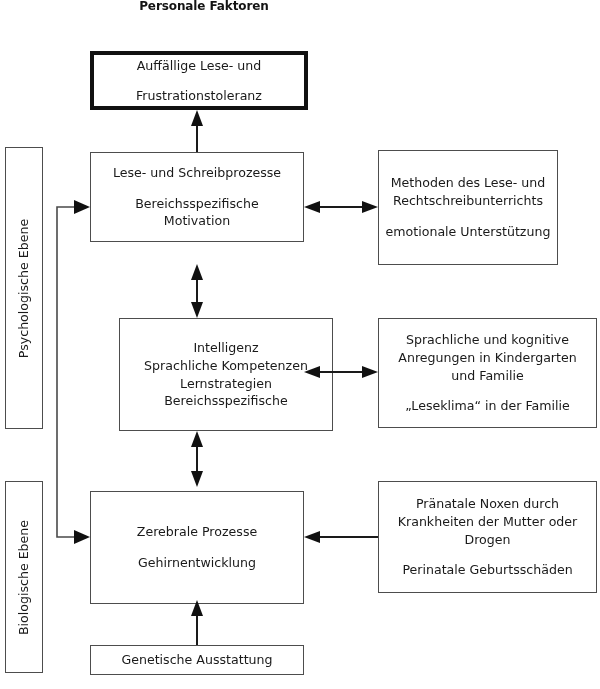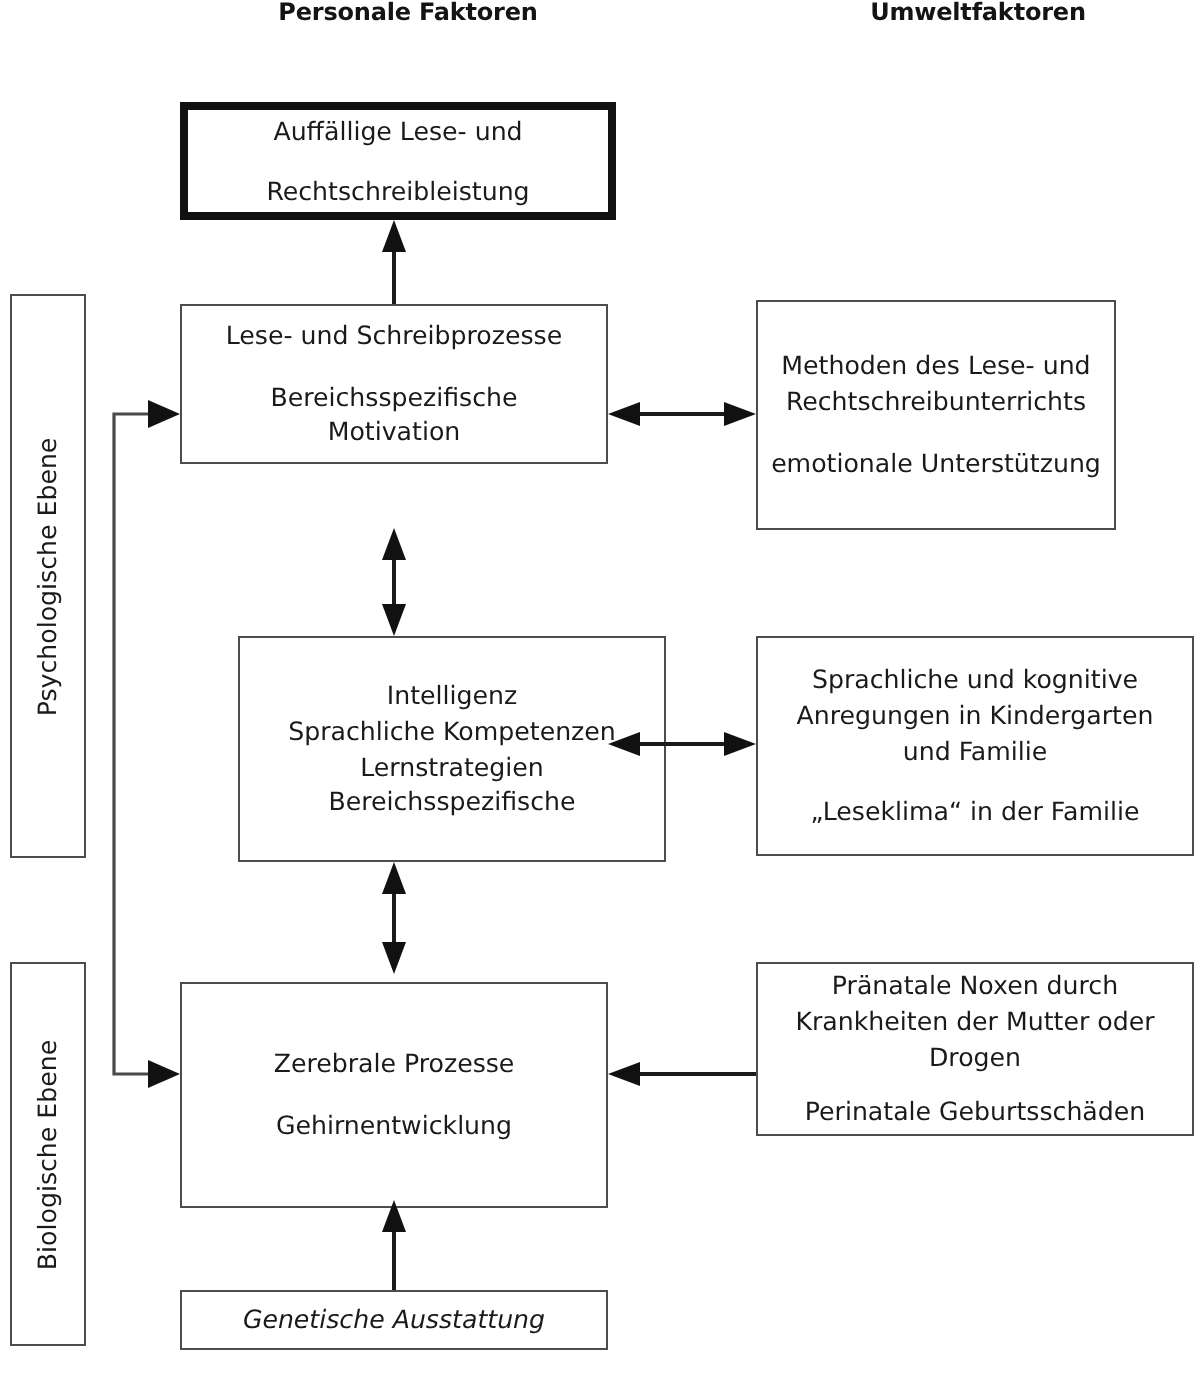--- a/index.html
+++ b/index.html
@@ -90,75 +90,74 @@
     fill: #111111;
   }
 </style>
 </head>
 <body>
 
 <div id="canvas">
 
   <div class="col-header" style="left:98px; top:-1px; width:212px;">Personale Faktoren</div>
 
-  <div class="col-header" style="left:380px; top:-1px; width:218px;">Umweltfaktoren</div>
 
   <div class="vlabel" style="left:5px; top:147px; width:38px; height:282px;">
     <span>Psychologische Ebene</span>
   </div>
 
   <div class="vlabel" style="left:5px; top:481px; width:38px; height:192px;">
     <span>Biologische Ebene</span>
   </div>
 
   <div class="node emphasis" style="left:90px; top:51px; width:218px; height:59px;">
     <span class="line">Auffällige Lese- und</span>
-    <span class="line">Rechtschreibleistung</span>
-  </div>
-
-  <div class="node" style="left:90px; top:152px; width:214px; height:80px;">
+    <span class="line">Frustrationstoleranz</span>
+  </div>
+
+  <div class="node" style="left:90px; top:152px; width:214px; height:90px;">
     <span class="line">Lese- und Schreibprozesse</span>
     <span class="gap"></span>
     <span class="line">Bereichsspezifische</span>
     <span class="line">Motivation</span>
   </div>
 
   <div class="node" style="left:90px; top:318px; width:214px; height:113px;margin-left:29px;">
     <span class="line">Intelligenz</span>
     <span class="line">Sprachliche Kompetenzen</span>
     <span class="line">Lernstrategien</span>
     <span class="line">Bereichsspezifische</span>
   </div>
 
   <div class="node" style="left:90px; top:491px; width:214px; height:113px;">
     <span class="line">Zerebrale Prozesse</span>
     <span class="gap"></span>
     <span class="line">Gehirnentwicklung</span>
   </div>
 
-  <div class="node" style="left:90px; top:645px; width:214px; height:30px;font-style:italic;">
+  <div class="node" style="left:90px; top:645px; width:214px; height:30px;">
     <span class="line">Genetische Ausstattung</span>
   </div>
 
   <div class="node" style="left:378px; top:150px; width:180px; height:115px;">
     <span class="line">Methoden des Lese- und</span>
     <span class="line">Rechtschreibunterrichts</span>
     <span class="gap"></span>
     <span class="line">emotionale Unterstützung</span>
   </div>
 
   <div class="node" style="left:378px; top:318px; width:219px; height:110px;">
     <span class="line">Sprachliche und kognitive</span>
     <span class="line">Anregungen in Kindergarten</span>
     <span class="line">und Familie</span>
     <span class="gap"></span>
     <span class="line">„Leseklima“ in der Familie</span>
   </div>
 
-  <div class="node" style="left:378px; top:481px; width:219px; height:87px;">
+  <div class="node" style="left:378px; top:481px; width:219px; height:112px;">
     <span class="line">Pränatale Noxen durch</span>
     <span class="line">Krankheiten der Mutter oder</span>
     <span class="line">Drogen</span>
     <span class="gap"></span>
     <span class="line">Perinatale Geburtsschäden</span>
   </div>
 
   <svg class="wires" viewBox="0 0 600 689">
 
     <g>

